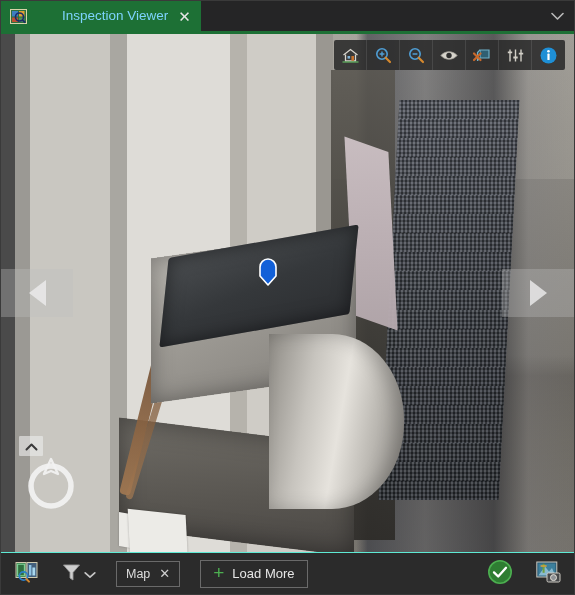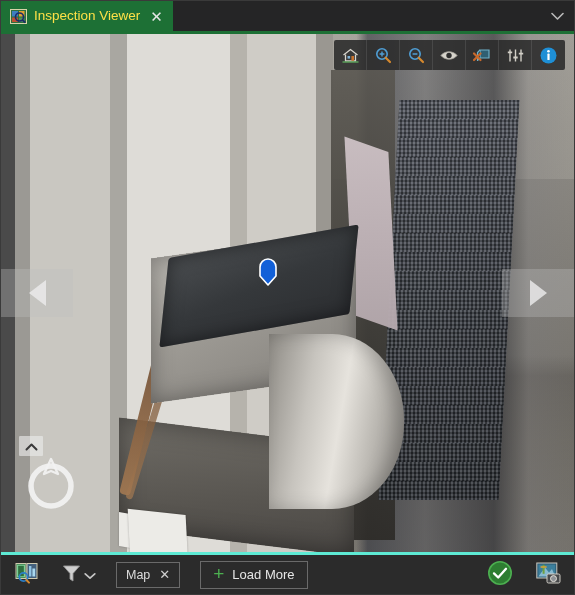--- a/index.html
+++ b/index.html
@@ -31,24 +31,25 @@
     height: 30px;
     cursor: pointer;
     min-width: 0;
   }
   .tab-icon {
     width: 17px; height: 17px;
     flex: 0 0 17px;
     display: block;
   }
   .tab-label {
-    color: #fde047;
+    color: #7dd3fc;
     font-size: 13.5px;
     line-height: 1;
     white-space: nowrap;
+    margin-left: 28px;
   }
   .tab-close {
     color: #e6e6e6;
     font-size: 15px;
     line-height: 1;
     margin-left: 3px;
     cursor: pointer;
     font-weight: 300;
   }
   .tabbar-spacer { flex: 1 1 auto; background: #252526; }
@@ -216,21 +217,21 @@
     position: absolute;
     left: 22px; bottom: 40px;
     width: 56px; height: 56px;
     cursor: pointer;
   }
 
   
   .bottombar {
     flex: 0 0 42px; height: 42px;
     background: #2b2b2b;
-    border-top: 3px solid #5eead4;
+    border-top: 1px solid #5eead4;
     display: flex; align-items: center;
     padding: 0 12px;
     gap: 20px;
   }
   .bb-icon-btn {
     width: 28px; height: 28px;
     display: flex; align-items: center; justify-content: center;
     cursor: pointer;
   }
   .filter-group {

